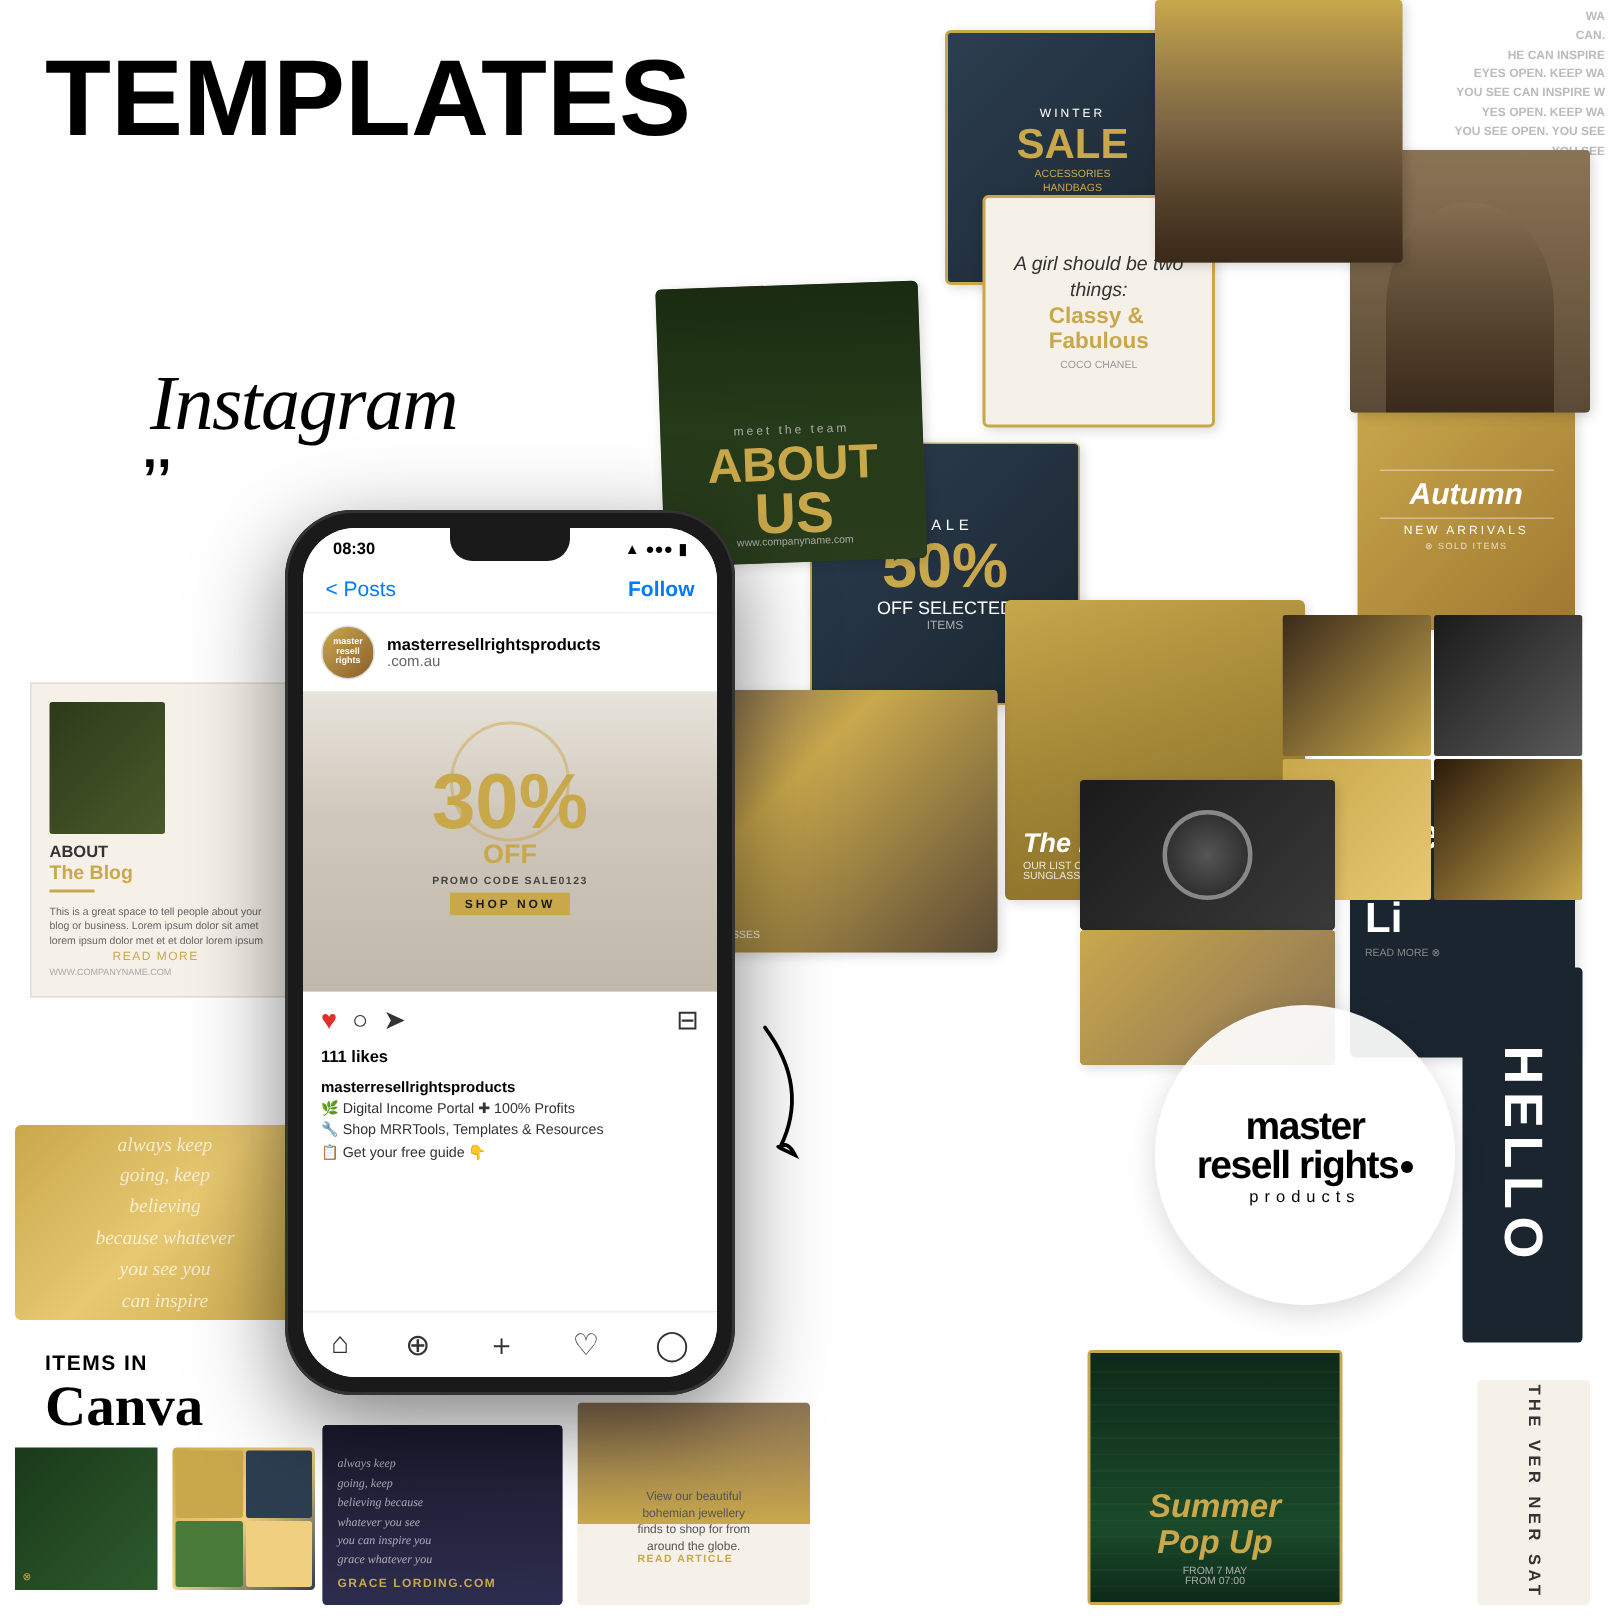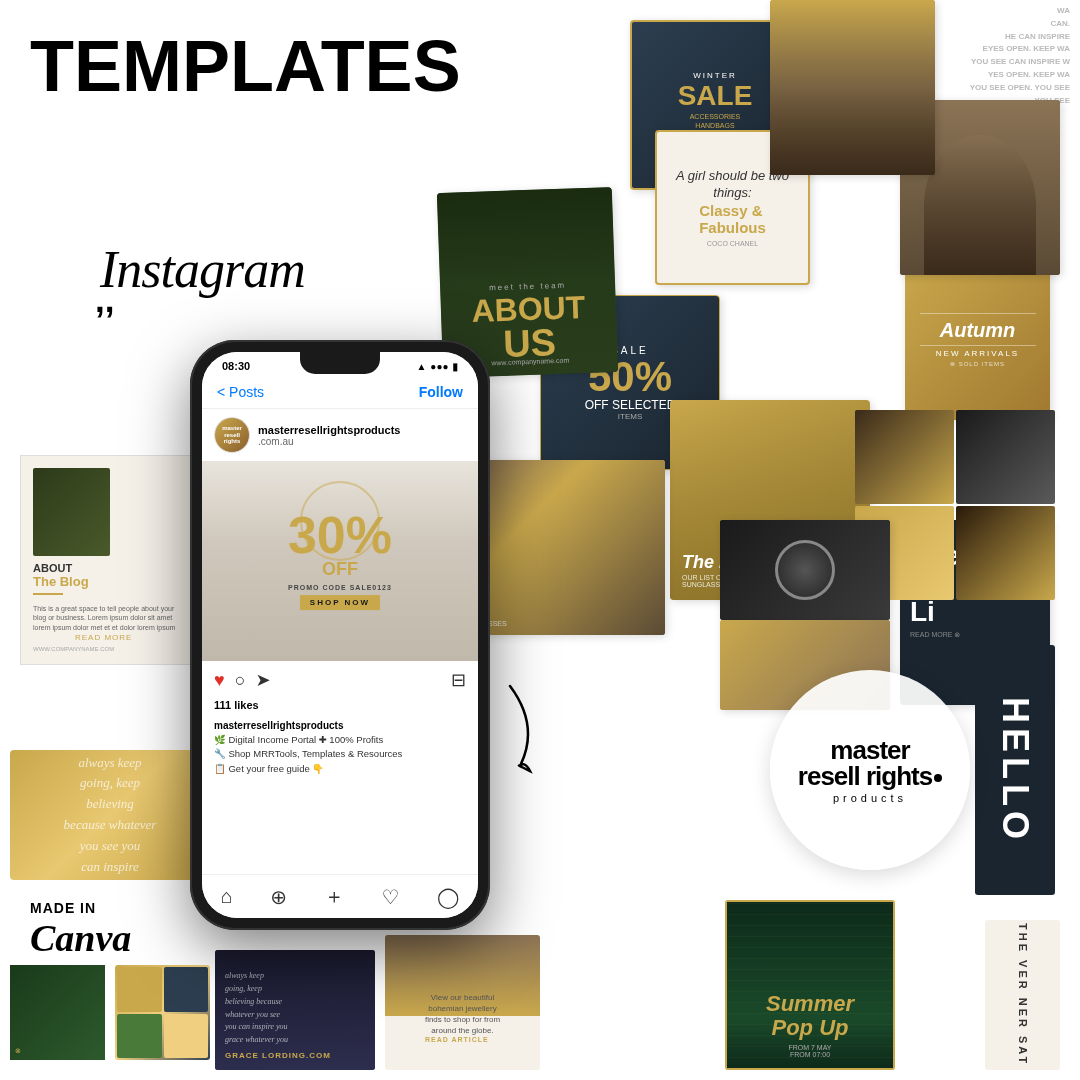--- a/index.html
+++ b/index.html
@@ -280,21 +280,20 @@
       z-index: 15;
     }
     .made-in-label {
       font-size: 14px;
       font-weight: bold;
       color: #000;
       letter-spacing: 1px;
     }
     .canva-label {
       font-size: 38px;
-      font-style: italic;
       font-weight: bold;
       color: #000;
       font-family: Georgia, serif;
     }
 
     
     .card-forest {
       position: absolute;
       bottom: 20px;
       left: 10px;
@@ -1063,17 +1062,17 @@
 
   <div class="mrr-logo">
     <div class="mrr-circle">
       <div class="mrr-text-master">master</div>
       <div class="mrr-text-resell">resell rights<span class="mrr-dot" style="display:inline-block;width:8px;height:8px;background:#000;border-radius:50%;margin-left:2px;vertical-align:middle;"></span></div>
       <div class="mrr-products">products</div>
     </div>
   </div>
 
   <div class="made-in-canva">
-    <div class="made-in-label">MADE IN</div>
+    <div class="made-in-label">ITEMS IN</div>
     <div class="canva-label">Canva</div>
   </div>
 
 </div>
 
 </body></html>

